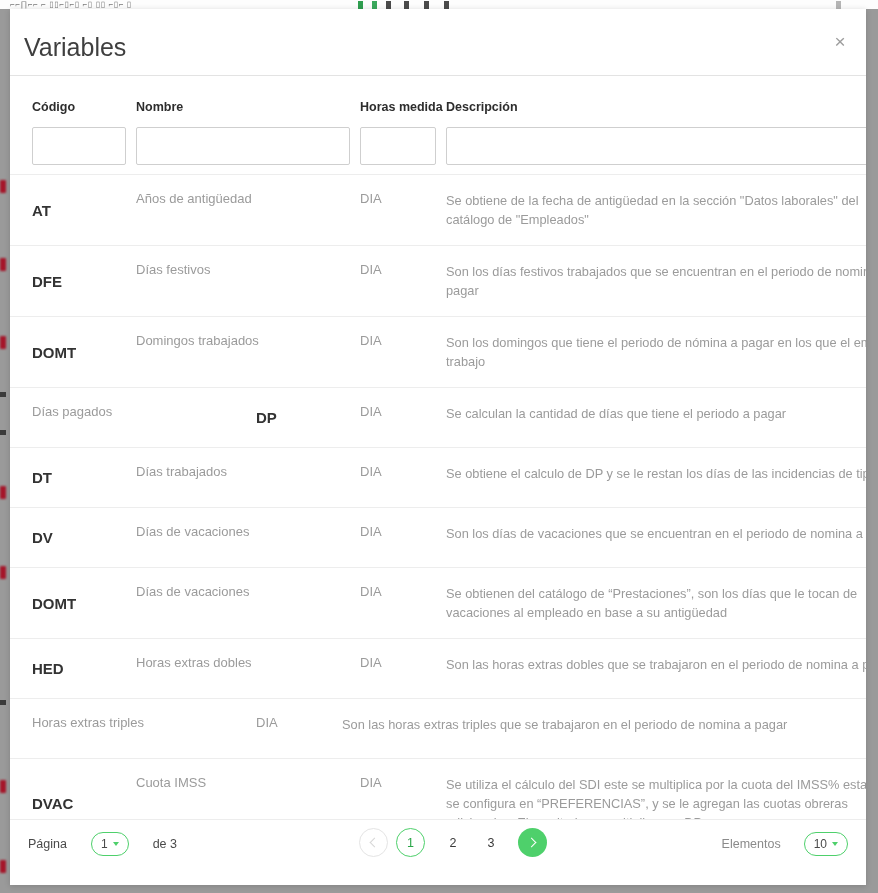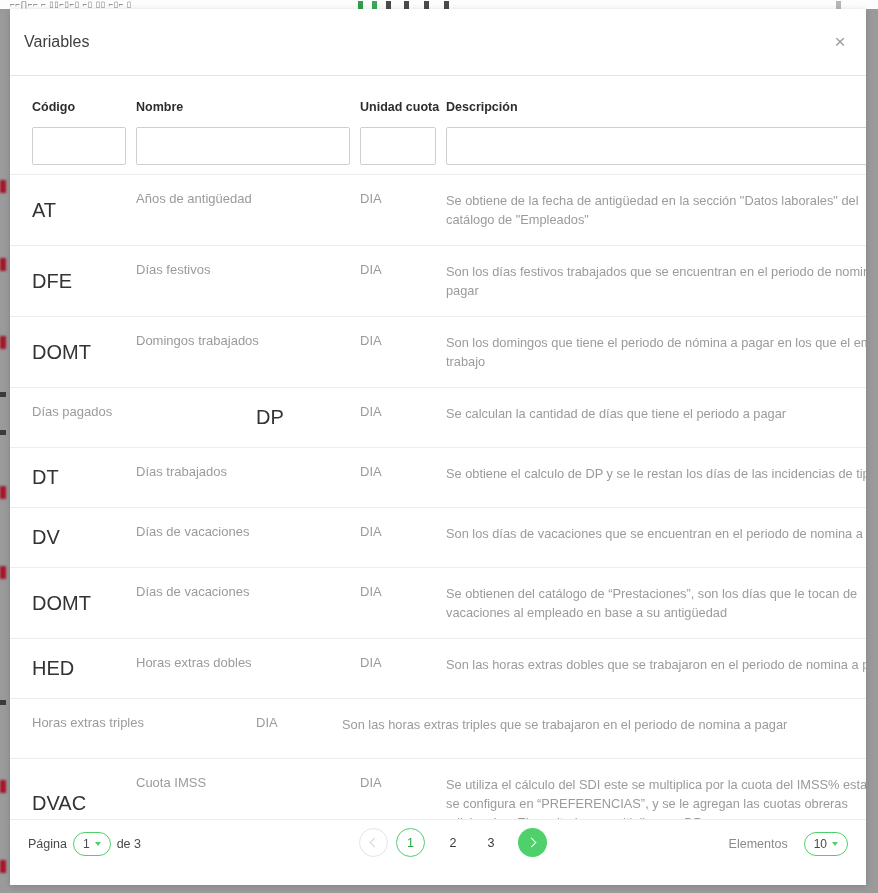--- a/index.html
+++ b/index.html
@@ -105,21 +105,21 @@
   .modal-header {
     position: relative;
     height: 67px;
     border-bottom: 1px solid #e3e3e3;
     box-sizing: border-box;
   }
   .modal-title {
     position: absolute;
     left: 14px;
     top: 24px;
-    font-size: 16px;
+    font-size: 25px;
     color: #3f3f3f;
     font-weight: 400;
   }
   .modal-close {
     position: absolute;
     right: 13px;
     top: 20px;
     width: 26px;
     height: 26px;
     line-height: 26px;
@@ -192,22 +192,22 @@
     padding-left: 22px;
     border-top: 1px solid #ededed;
     min-height: 60px;
     box-sizing: border-box;
   }
   .grid-row .cell {
     box-sizing: border-box;
     padding: 16px 10px 16px 0;
   }
   .cell-codigo {
-    font-size: 20px;
-    font-weight: normal;
+    font-size: 15px;
+    font-weight: bold;
     color: #333333;
     display: flex;
     align-items: center;
   }
   .cell-nombre,
   .cell-unidad {
     font-size: 13px;
     color: #9b9b9b;
   }
   .cell-desc {
@@ -226,31 +226,31 @@
     position: relative;
     height: 65px;
     border-top: 1px solid #ededed;
   }
   .pager-left {
     position: absolute;
     left: 18px;
     top: 12px;
     display: flex;
     align-items: center;
-    gap: 6px;
+    gap: 24px;
     font-size: 12.5px;
     color: #4a4a4a;
   }
   .pager-right {
     position: absolute;
     right: 18px;
     top: 12px;
     display: flex;
     align-items: center;
-    gap: 16px;
+    gap: 23px;
     font-size: 12.5px;
     color: #8b8b8b;
   }
   .select-pill {
     display: inline-flex;
     align-items: center;
     gap: 5px;
     border: 1px solid #4ed06b;
     border-radius: 14px;
     height: 22px;
@@ -354,21 +354,21 @@
     <div class="modal-title">Variables</div>
     <div class="modal-close">×</div>
   </div>
 
   <div class="modal-body">
     <div class="grid">
 
       <div class="grid-head">
         <div class="cell c-codigo">Código</div>
         <div class="cell c-nombre">Nombre</div>
-        <div class="cell c-unidad">Unidad cuota</div>
+        <div class="cell c-unidad">Horas medida</div>
         <div class="cell c-desc">Descripción</div>
       </div>
 
       <div class="grid-filters">
         <div class="cell c-codigo">
           <input class="filter-input" type="text" value="" style="">
         </div>
         <div class="cell c-nombre">
           <input class="filter-input" type="text" value="" style="">
         </div>

